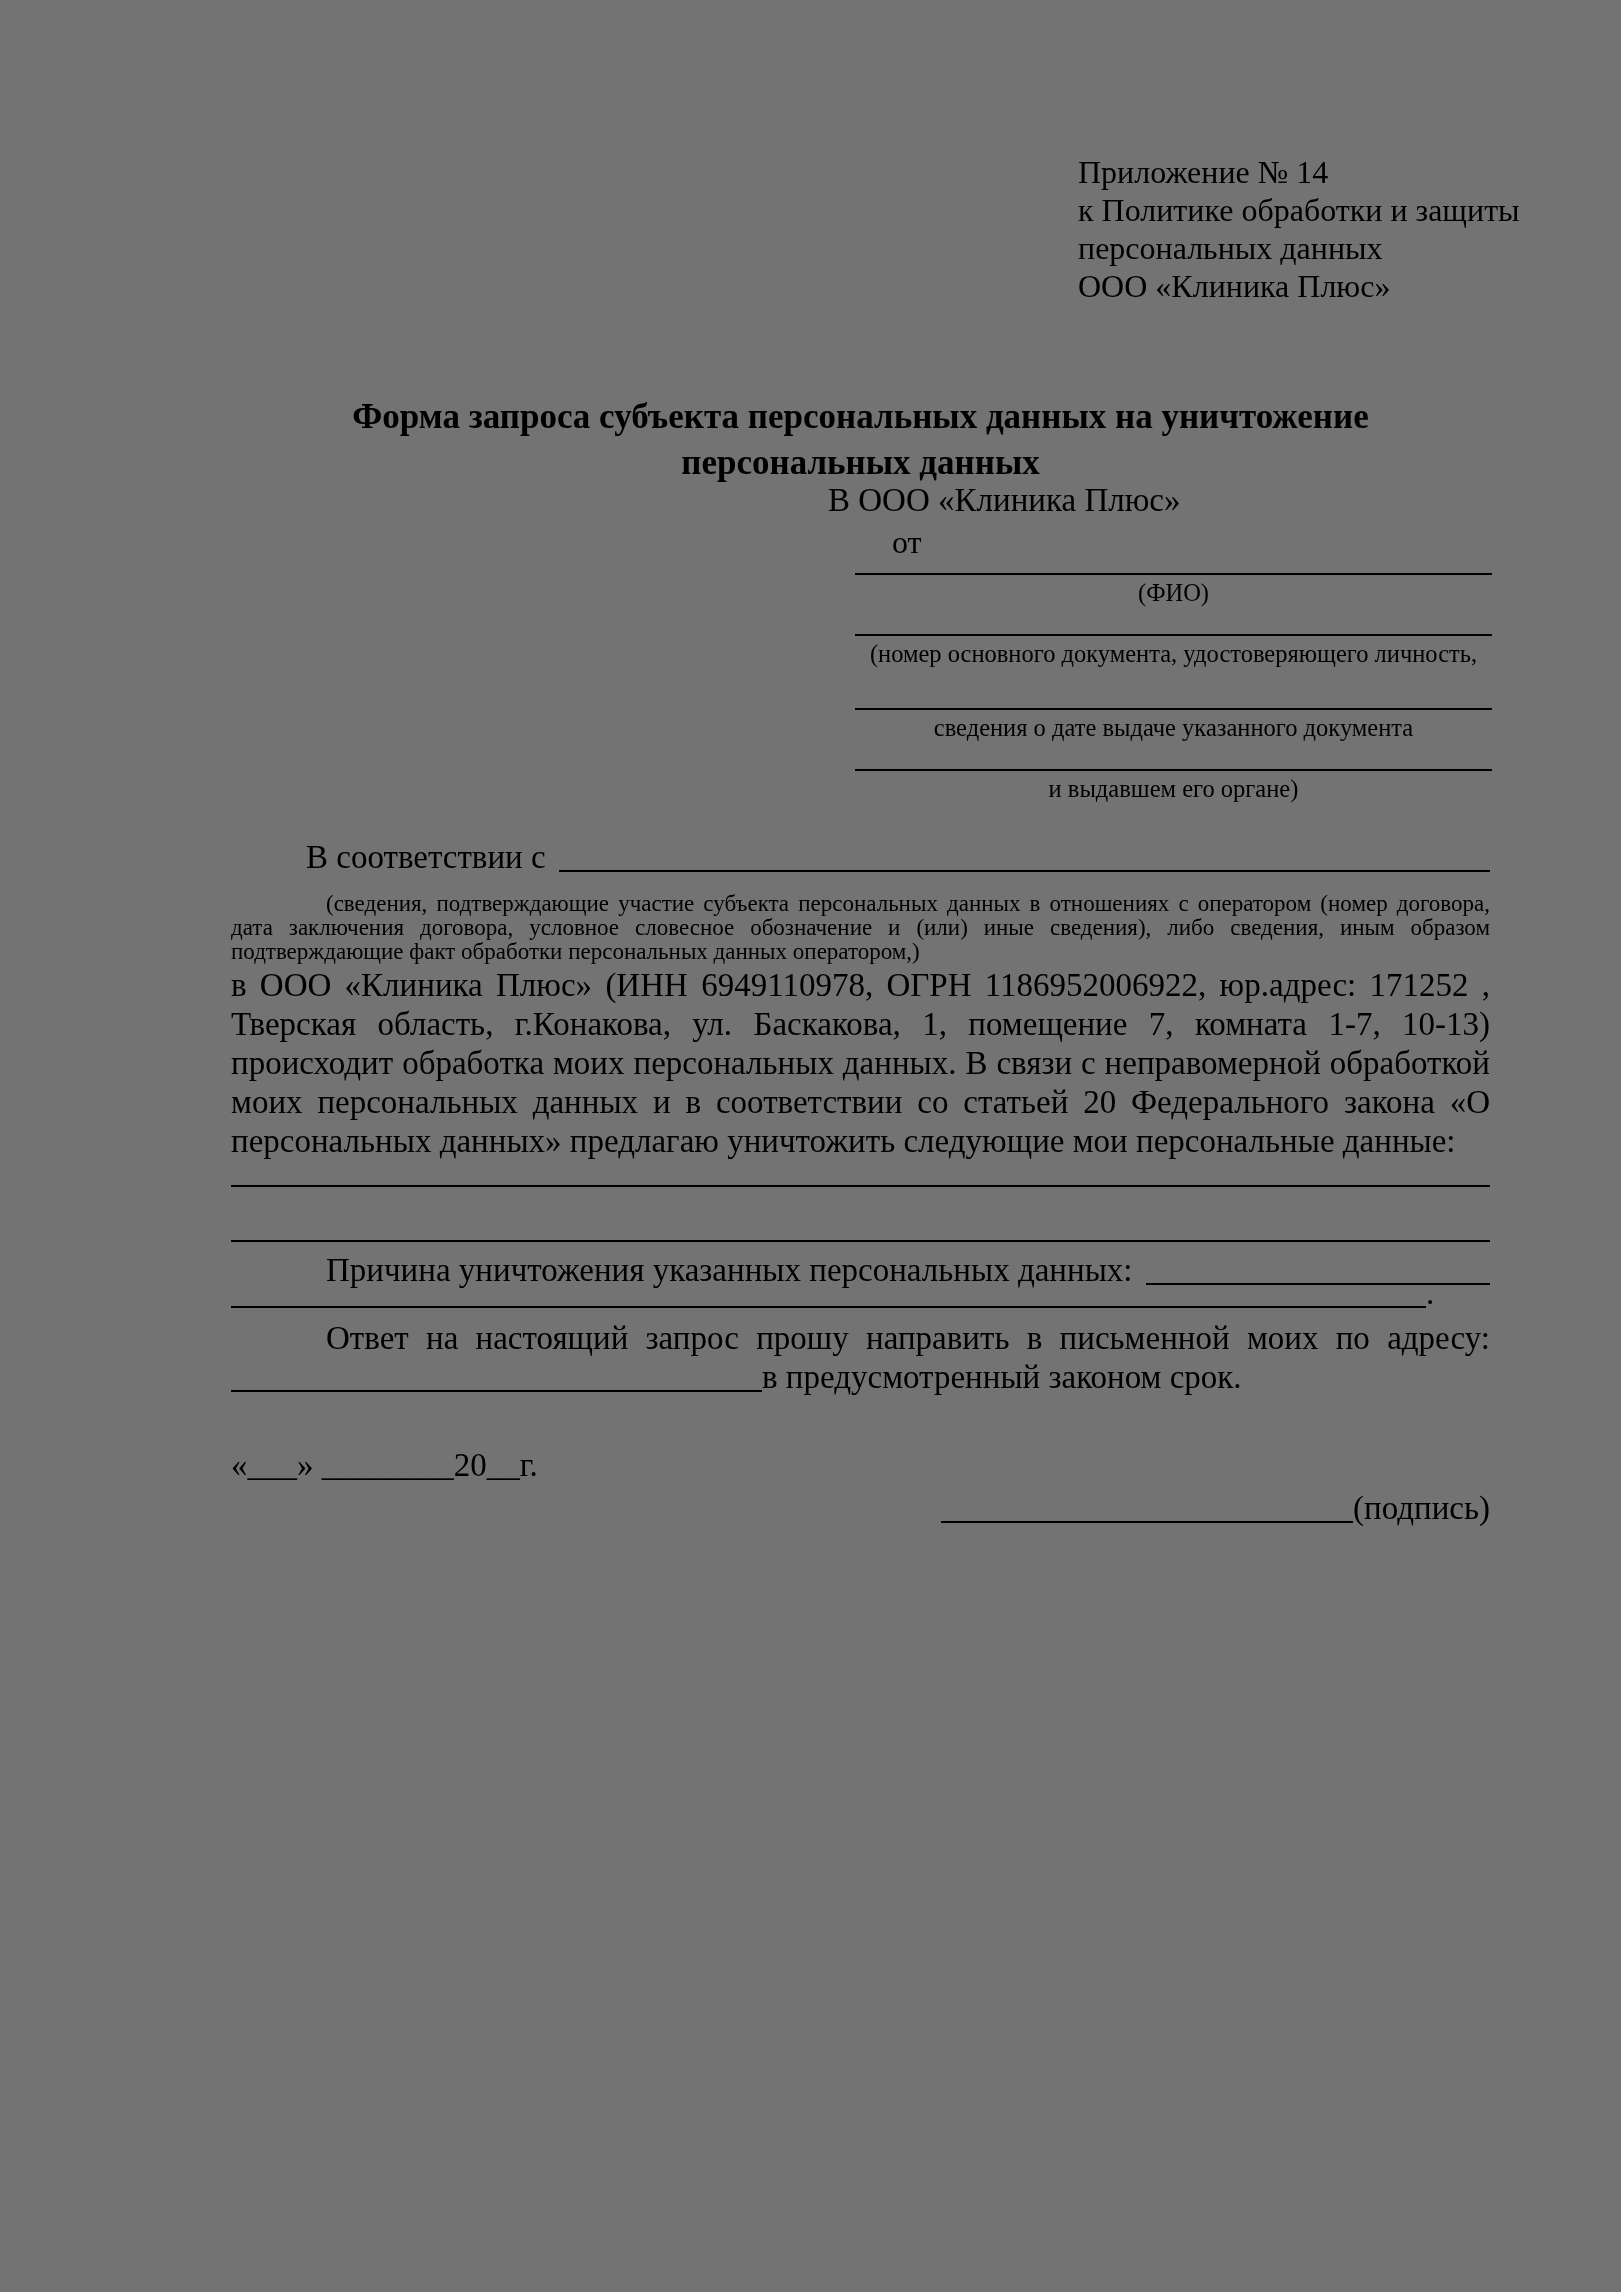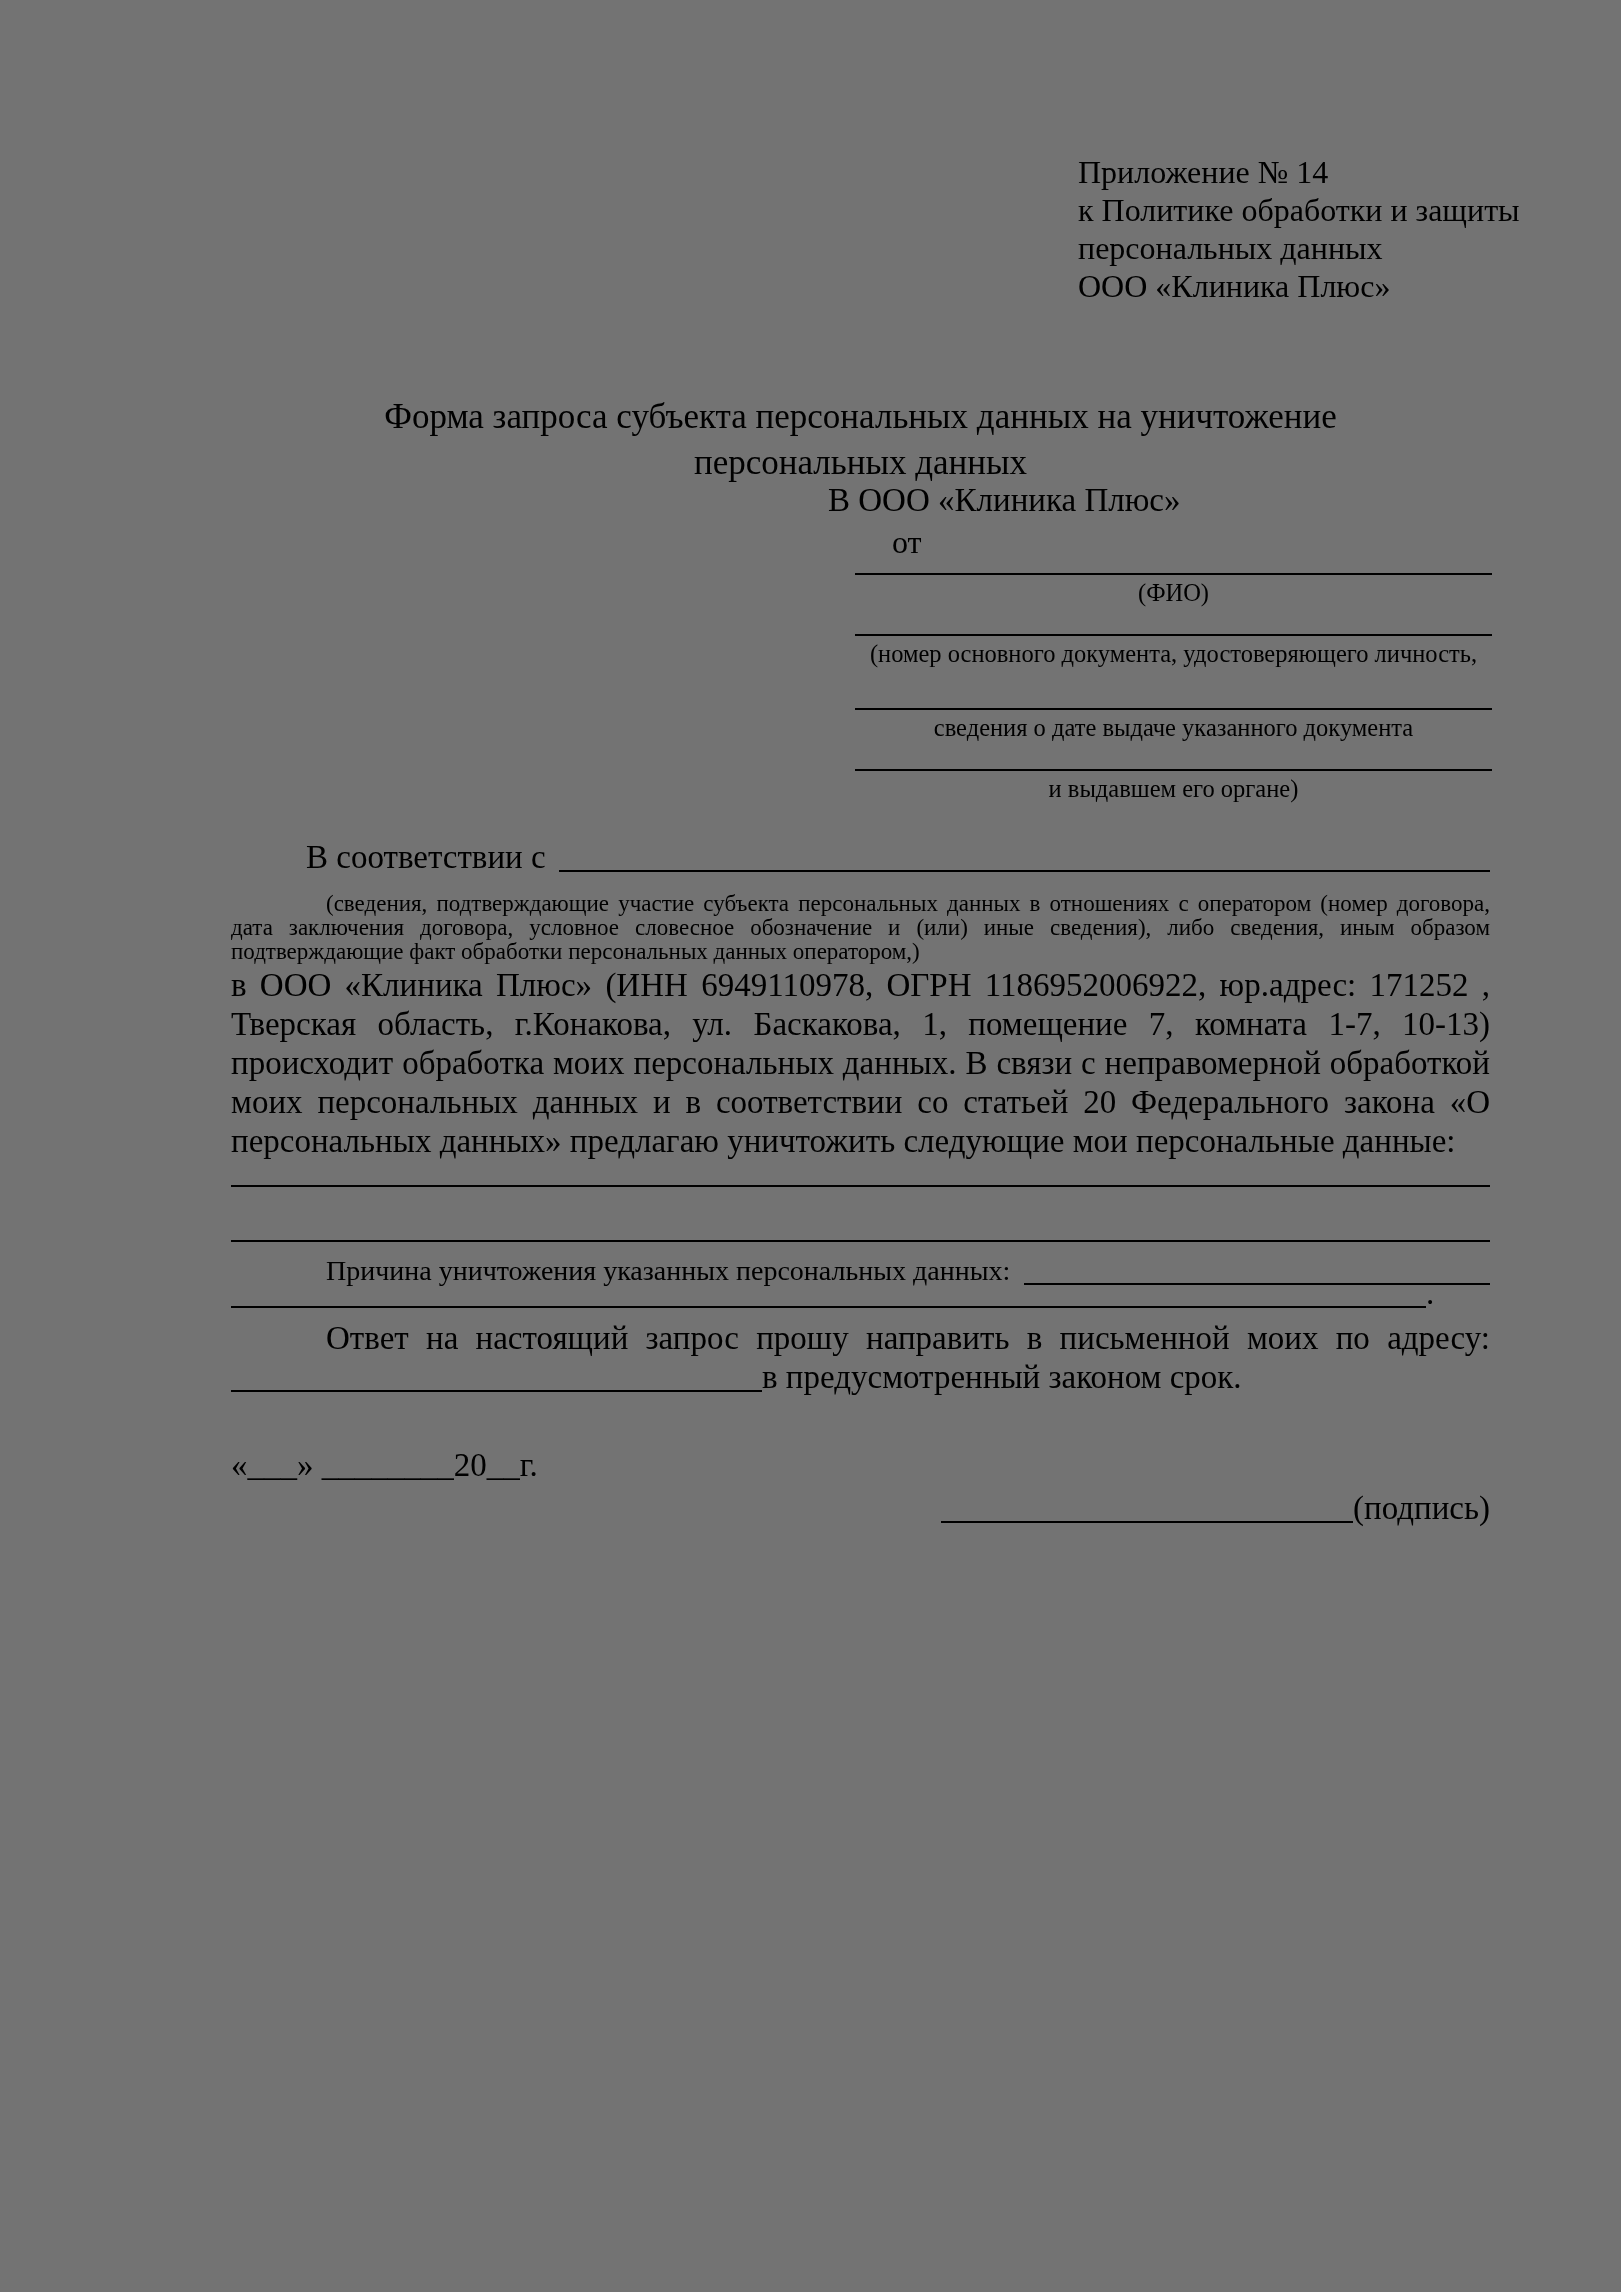--- a/index.html
+++ b/index.html
@@ -11,21 +11,21 @@
     font-family:"Liberation Serif","DejaVu Serif",serif;
     overflow:hidden;
   }
   .abs { position:absolute; }
 
   
   .appendix { left:1078px; top:153px; font-size:32px; line-height:38px; }
 
   
   .title { left:231px; top:394px; width:1259px; text-align:center;
-           font-weight:normal; font-size:35px; line-height:46px; }
+           font-weight:bold; font-size:35px; line-height:46px; }
 
   .addressee { left:828px; top:482px; font-size:33px; }
   .from-label { left:892px; top:524px; font-size:32px; }
 
   
   .blank-field { left:855px; width:637px; border-top:2.9px solid #000; }
   .blank-field .cap { text-align:center; font-size:24.5px; line-height:29px; padding-top:2.9px; }
   .bf1 { top:573px; } .bf2 { top:634px; } .bf3 { top:708px; } .bf4 { top:769px; }
 
   
@@ -37,21 +37,21 @@
   .legal-note { left:231px; top:892px; width:1259px; font-size:23px; line-height:24px;
                 text-align:justify; text-indent:95px; }
 
   .body-par { left:231px; top:966px; width:1259px; font-size:33px; line-height:39px;
               text-align:justify; }
 
   .rule { left:231px; width:1259px; border-top:2.9px solid #000; }
   .rule1 { top:1185px; } .rule2 { top:1240px; }
 
   .reason { left:231px; top:1251px; width:1259px; display:flex; align-items:flex-start;
-            font-size:28px; line-height:39px; white-space:nowrap; }
+            font-size:33px; line-height:39px; white-space:nowrap; }
   .reason .ind { width:95px; flex:0 0 auto; }
 
   .period-row { left:231px; top:1274px; width:1259px; display:flex; align-items:flex-start;
                 font-size:33px; line-height:39px; }
   .period-row .line-fixed { width:1195px; height:32px; border-bottom:2.9px solid #000; flex:0 0 auto; }
 
   .response { left:231px; top:1319px; width:1259px; font-size:33px; line-height:39px;
               text-align:justify; text-align-last:justify; text-indent:95px; }
 
   .response-tail { left:231px; top:1358px; width:1259px; display:flex; align-items:flex-start;

